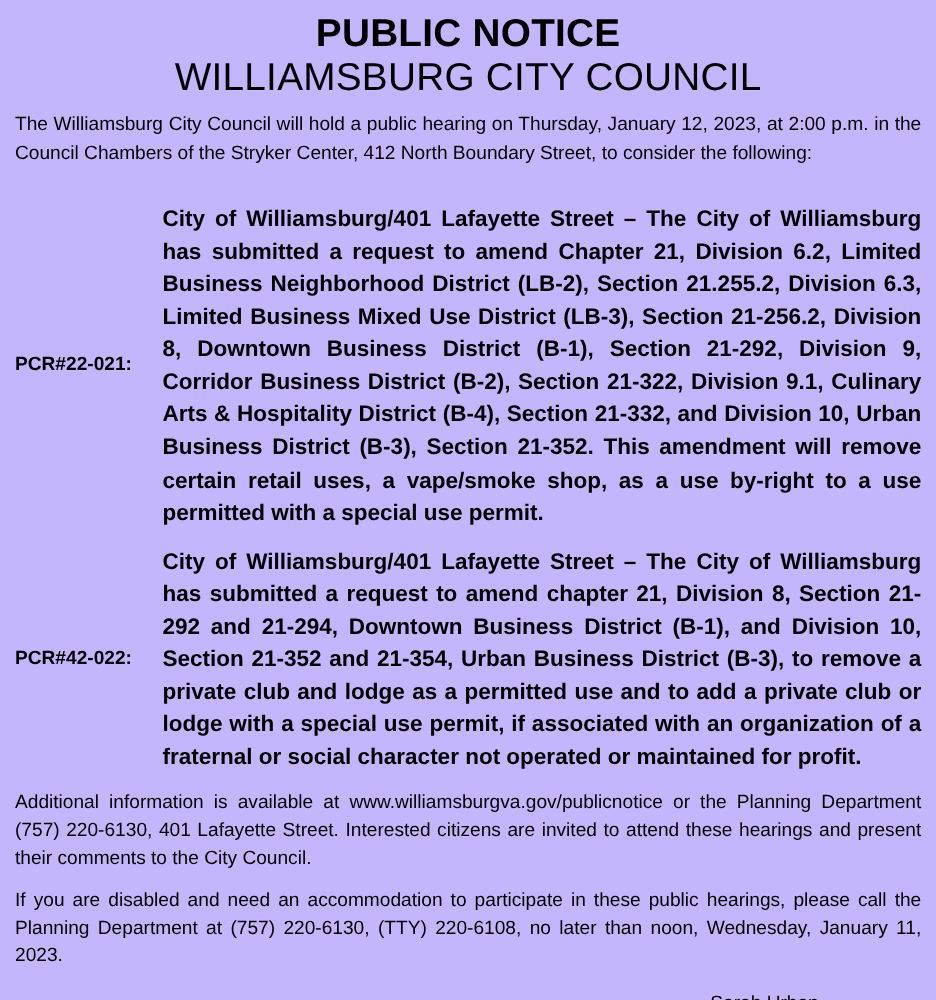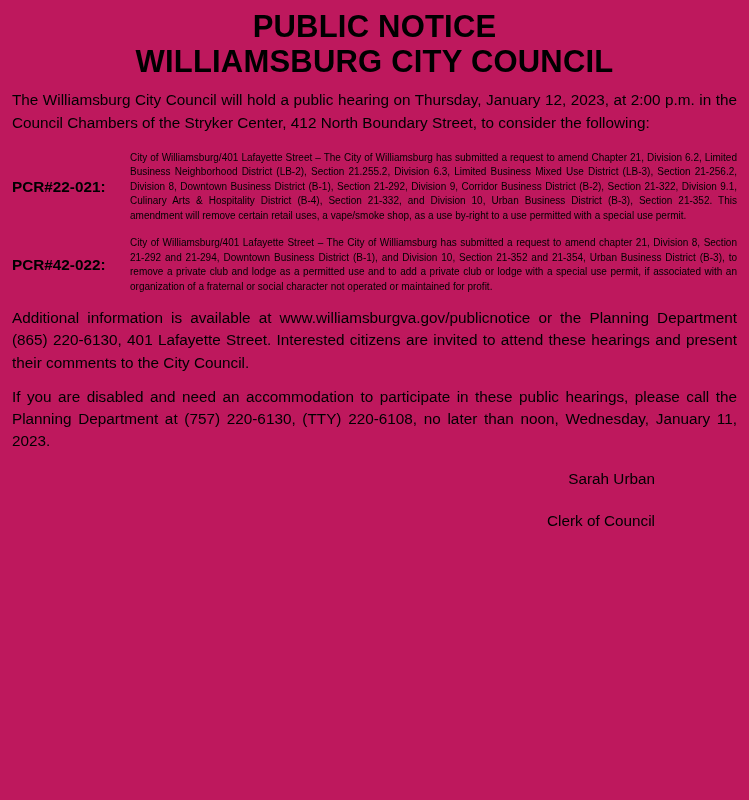--- a/index.html
+++ b/index.html
@@ -12,63 +12,64 @@
     height: 800px;
     font-family: "Liberation Sans", sans-serif;
     color: #000000;
     overflow: hidden;
   }
   .notice {
     box-sizing: border-box;
     width: 749px;
     height: 800px;
     padding: 10px 12px 8px 12px;
-    background: #be185d;
+    background: #c4b5fd;
   }
   .title-block {
     text-align: center;
     margin-bottom: 10px;
   }
   .title-line1 {
     font-size: 31px;
     font-weight: bold;
     letter-spacing: 0.2px;
     line-height: 1.12;
   }
   .title-line2 {
     font-size: 31px;
-    font-weight: bold;
+    font-weight: normal;
     letter-spacing: 0.2px;
     line-height: 1.12;
   }
   .intro {
     font-size: 15.3px;
     line-height: 1.45;
     text-align: justify;
     text-justify: inter-word;
-    margin-bottom: 17px;
+    margin-bottom: 28px;
   }
   .item {
     display: flex;
     align-items: center;
     margin-bottom: 13px;
   }
   .item-label {
     flex: 0 0 118px;
     font-size: 15.3px;
     font-weight: bold;
     line-height: 1.45;
     white-space: nowrap;
   }
   .item-body {
     flex: 1 1 auto;
-    font-size: 10px;
+    font-size: 18px;
     line-height: 1.45;
     text-align: justify;
     text-justify: inter-word;
+    font-weight: bold;
   }
   .para {
     font-size: 15.3px;
     line-height: 1.45;
     text-align: justify;
     text-justify: inter-word;
     margin-bottom: 12px;
   }
   .para.last {
     margin-bottom: 16px;
@@ -97,21 +98,21 @@
   <div class="item">
     <div class="item-label">PCR#22-021:</div>
     <div class="item-body">City of Williamsburg/401 Lafayette Street – The City of Williamsburg has submitted a request to amend Chapter 21, Division 6.2, Limited Business Neighborhood District (LB-2), Section 21.255.2, Division 6.3, Limited Business Mixed Use District (LB-3), Section 21-256.2, Division 8, Downtown Business District (B-1), Section 21-292, Division 9, Corridor Business District (B-2), Section 21-322, Division 9.1, Culinary Arts &amp; Hospitality District (B-4), Section 21-332, and Division 10, Urban Business District (B-3), Section 21-352. This amendment will remove certain retail uses, a vape/smoke shop, as a use by-right to a use permitted with a special use permit.</div>
   </div>
 
   <div class="item">
     <div class="item-label">PCR#42-022:</div>
     <div class="item-body">City of Williamsburg/401 Lafayette Street – The City of Williamsburg has submitted a request to amend chapter 21, Division 8, Section 21-292 and 21-294, Downtown Business District (B-1), and Division 10, Section 21-352 and 21-354, Urban Business District (B-3), to remove a private club and lodge as a permitted use and to add a private club or lodge with a special use permit, if associated with an organization of a fraternal or social character not operated or maintained for profit.</div>
   </div>
 
-  <div class="para">Additional information is available at www.williamsburgva.gov/publicnotice or the Planning Department (865) 220-6130, 401 Lafayette Street. Interested citizens are invited to attend these hearings and present their comments to the City Council.</div>
+  <div class="para">Additional information is available at www.williamsburgva.gov/publicnotice or the Planning Department (757) 220-6130, 401 Lafayette Street. Interested citizens are invited to attend these hearings and present their comments to the City Council.</div>
 
   <div class="para last">If you are disabled and need an accommodation to participate in these public hearings, please call the Planning Department at (757) 220-6130, (TTY) 220-6108, no later than noon, Wednesday, January 11, 2023.</div>
 
   <div class="signature">
     <span class="sig-name">Sarah Urban</span>
     <span class="sig-role">Clerk of Council</span>
   </div>
 
 </div>
 

